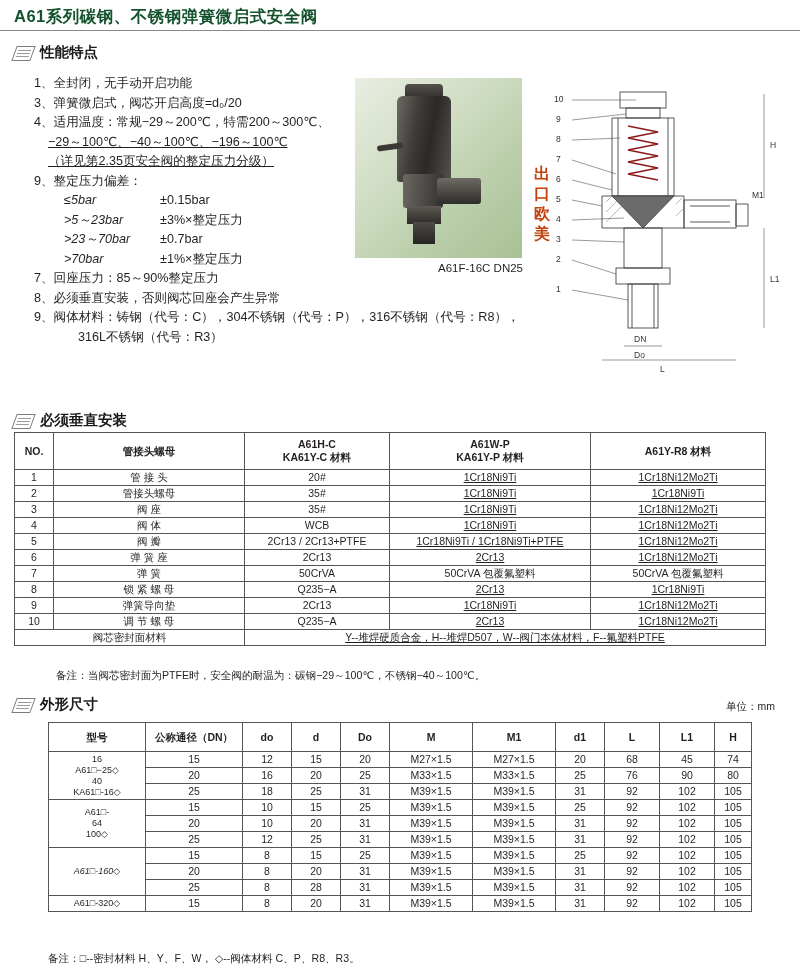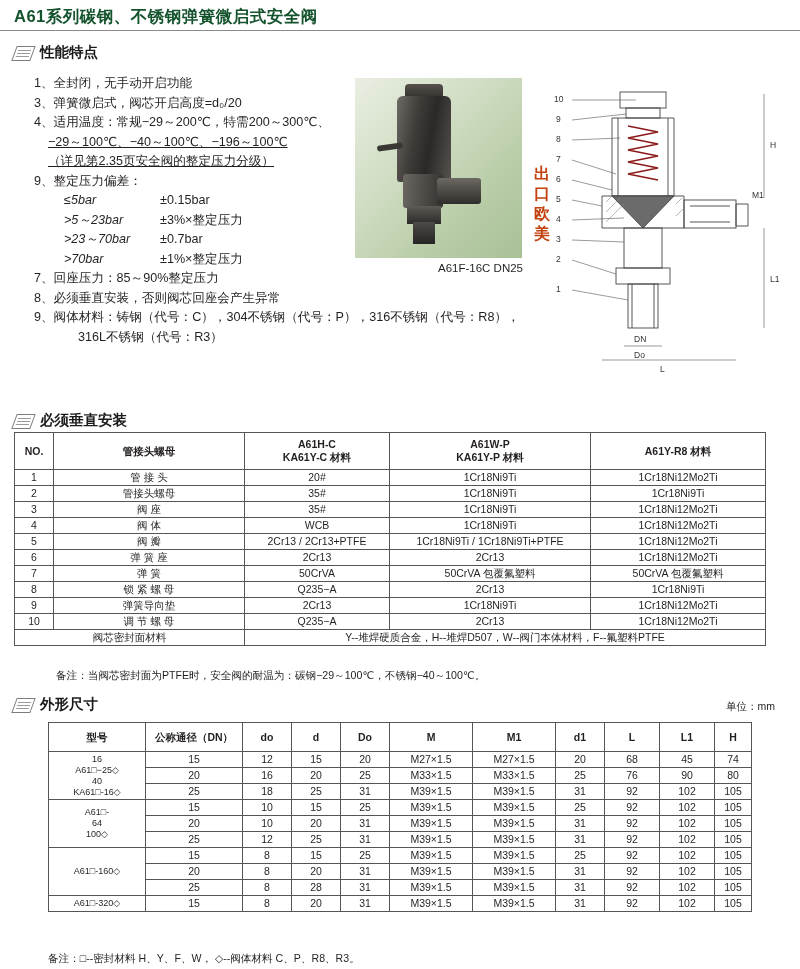--- a/index.html
+++ b/index.html
@@ -197,21 +197,21 @@
   table.t th { font-weight: bold; }
   .tbl-note {
     position: absolute;
     font-size: 10.6px;
     color: #231f20;
   }
   .unit-note {
     position: absolute;
     font-size: 10.5px;
   }
-  .bold { font-weight: bold; }
+  .bold { font-weight: bold; text-decoration: underline; }
 </style>
 </head>
 <body>
 
 <div class="page">
 
   <div class="main-title">A61系列碳钢、不锈钢弹簧微启式安全阀</div>
   <div class="title-rule"></div>
 
   <div class="sec-icon" style="left:14px; top:46px;">
@@ -520,21 +520,21 @@
       <td>31</td>
       <td>M39×1.5</td>
       <td>M39×1.5</td>
       <td>31</td>
       <td>92</td>
       <td>102</td>
       <td>105</td>
     </tr>
 
     <tr>
-      <td rowspan="3" style="font-size:9px;">A61□-160◇</td>
+      <td rowspan="3" style="font-size:9px;font-style:italic;">A61□-160◇</td>
       <td>15</td>
       <td>8</td>
       <td>15</td>
       <td>25</td>
       <td>M39×1.5</td>
       <td>M39×1.5</td>
       <td>25</td>
       <td>92</td>
       <td>102</td>
       <td>105</td>

